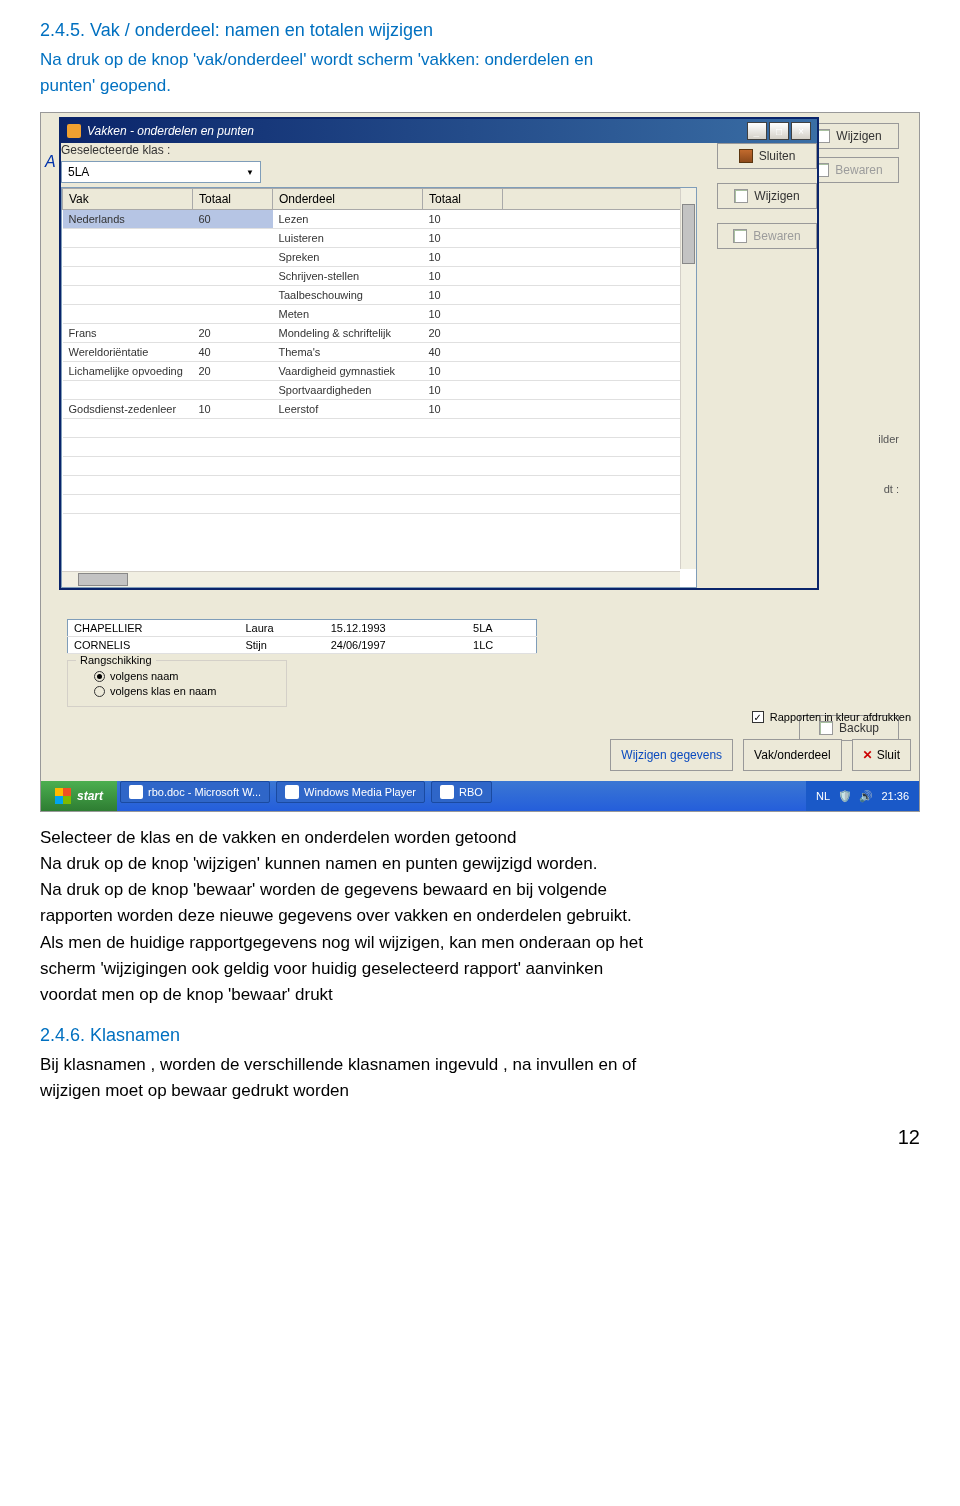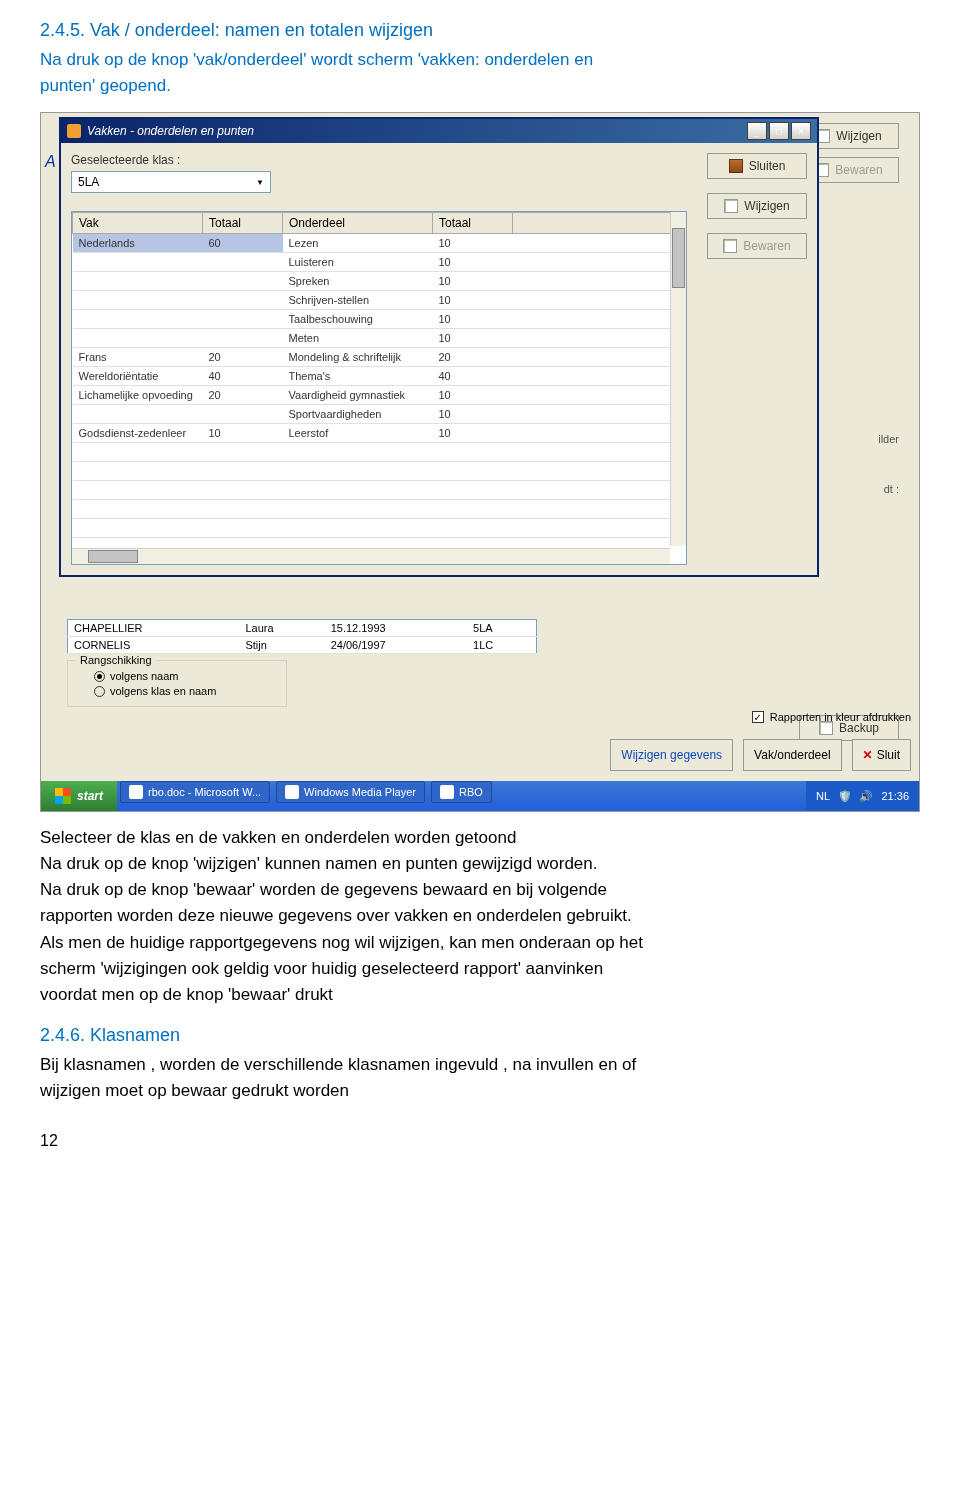--- a/index.html
+++ b/index.html
@@ -7,25 +7,25 @@
 .page-content { padding: 20px 40px; }
 .heading { color: #0070c0; font-size: 18px; margin-bottom: 8px; }
 .para { font-size: 17px; color: #0070c0; margin-bottom: 4px; line-height: 1.3; }
 .para-black { font-size: 17px; color: #000; margin-bottom: 4px; line-height: 1.3; }
 .screenshot { background: #ece9d8; border: 1px solid #999; margin: 15px 0; position: relative; height: 700px; overflow: hidden; }
 .dialog { position: absolute; top: 4px; left: 18px; width: 760px; background: #ece9d8; border: 2px solid #0a246a; }
 .dialog-titlebar { background: linear-gradient(to right, #0a246a, #3a6ea5); color: #fff; height: 24px; padding: 2px 6px; display: flex; align-items: center; font-size: 12px; font-style: italic; }
 .dialog-titlebar .title-icon { width: 14px; height: 14px; background: #f0a030; border-radius: 2px; margin-right: 6px; }
 .dialog-titlebar .spacer { flex: 1; }
 .winbtn { width: 20px; height: 18px; background: linear-gradient(#fff,#d4d0c8); border: 1px solid #404040; margin-left: 2px; display: inline-flex; align-items: center; justify-content: center; font-size: 10px; }
-.dialog-body { padding: 10px; background: #ece9d8; }
+.dialog-body { padding: 0; background: #ece9d8; }
 .label { font-size: 12px; color: #333; margin-bottom: 4px; display: block; }
 .dropdown { display: flex; align-items: center; width: 200px; height: 22px; background: #fff; border: 1px solid #7f9db9; padding: 2px 6px; font-size: 12px; }
 .dropdown .ddarrow { margin-left: auto; font-size: 8px; color: #000; }
-.table-wrap { background: #fff; border: 1px solid #7f9db9; margin-top: 18px; height: 354px; overflow: hidden; position: relative; }
+.table-wrap { background: #fff; border: 1px solid #7f9db9; margin-top: 4px; height: 401px; overflow: hidden; position: relative; }
 .table-grid { width: 100%; border-collapse: collapse; font-size: 11px; }
 .table-grid th { text-align: left; font-weight: normal; background: #ece9d8; border: 1px solid #a9a9a9; padding: 3px 6px; font-size: 12px; }
 .table-grid td { border-bottom: 1px solid #e0e0e0; padding: 3px 6px; height: 19px; color: #333; }
 .table-grid td.selected { background: #b6c5e4; }
 .table-scroll { position: absolute; right: 0; top: 0; bottom: 18px; width: 16px; background: #f1efe2; border-left: 1px solid #d4d0c8; }
 .table-scroll .thumb { margin: 16px 1px 0; height: 60px; background: #c3c3c3; border: 1px solid #888; }
 .table-hscroll { position: absolute; left:0; right:16px; bottom: 0; height: 16px; background: #f1efe2; border-top: 1px solid #d4d0c8; }
 .table-hscroll .thumb { margin: 1px 0 0 16px; width: 50px; height: 13px; background: #c3c3c3; border: 1px solid #888; }
 .side-buttons { position: absolute; right: 24px; top: 50px; display: flex; flex-direction: column; gap: 14px; }
 .btn { background: #ece9d8; border: 1px solid #999; padding: 5px 10px; font-size: 12px; width: 100px; text-align: center; display: flex; align-items: center; gap: 6px; justify-content: center; color: #333; }
@@ -49,21 +49,21 @@
 .lower-buttons-row { display: flex; gap: 10px; }
 .btn-wide { background: #ece9d8; border: 1px solid #999; padding: 8px 10px; font-size: 12px; text-align: center; white-space: nowrap; }
 .btn-wide.link { color: #0a4abf; }
 .btn-wide .xicon { color: #c00; font-weight: bold; margin-right: 4px; }
 .taskbar { position: absolute; left: 0; right: 0; bottom: 0; height: 30px; background: linear-gradient(#3b77d3, #245edb); display: flex; align-items: flex-start; color: #fff; font-size: 12px; }
 .start-btn { background: linear-gradient(#4caf50, #2e7d32); height: 100%; padding: 0 14px; display: flex; align-items: center; gap: 6px; font-weight: bold; font-style: italic; }
 .start-btn .winlogo { width:16px; height:16px; display:inline-block; background: conic-gradient(#f25022 0 25%, #7fba00 0 50%, #00a4ef 0 75%, #ffb900 0 100%);}
 .task-item { background: #2f66c8; height: 22px; margin: 0 3px; padding: 0 8px; display: flex; align-items: center; gap: 5px; border: 1px solid #1a4aa0; border-radius: 2px; font-size: 11px; max-width: 180px; overflow: hidden; }
 .task-item .ticon { width: 14px; height: 14px; background: #fff; border-radius: 2px; }
 .tray { margin-left: auto; background: #1a59c8; height: 100%; padding: 0 10px; display: flex; align-items: center; gap: 8px; font-size: 11px; }
-.page-num { text-align: left; font-size: 16px; margin-top: 30px; }
+.page-num { text-align: right; font-size: 20px; margin-top: 24px; }
 .bg-rightlabel { position:absolute; right:20px; top:320px; font-size:11px; color:#555; }
 .bg-rightlabel2 { position:absolute; right:20px; top:370px; font-size:11px; color:#555; }
 .titlebar-far { position: absolute; right: 0; top: 0; height: 20px; width: 60px; background: linear-gradient(to right, #3a6ea5, #0a246a); display: flex; align-items: center; justify-content: flex-end; padding-right: 2px; gap: 1px; }
 .leftletter { position: absolute; left: 0; top: 40px; font-size: 16px; color: #0033aa; font-style:italic; padding: 0 4px; }
 </style>
 </head>
 <body>
 
 <div class="page-content">
   <div class="heading">2.4.5. Vak / onderdeel: namen en totalen wijzigen</div>

